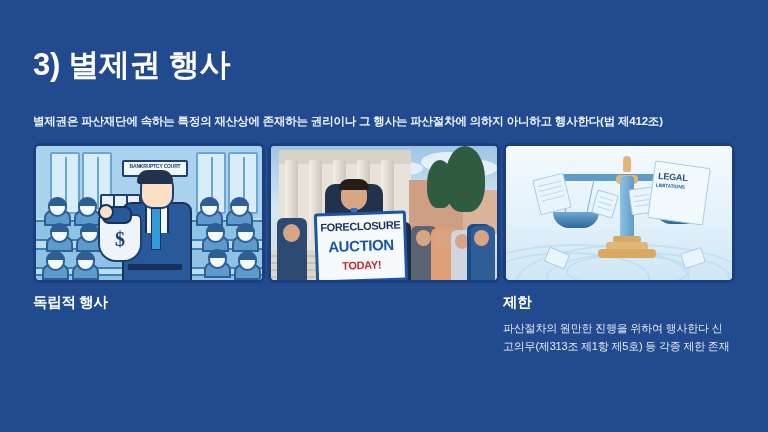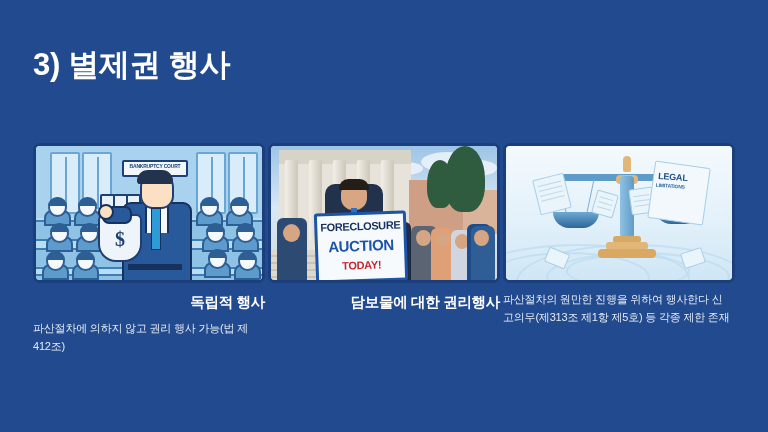--- a/index.html
+++ b/index.html
@@ -67,21 +67,20 @@
     box-sizing: border-box;
     background: #cfe2f3;
   }
   .card-heading {
     margin-top: 10px;
     font-size: 14.5px;
     font-weight: 700;
     color: #ffffff;
     letter-spacing: -0.3px;
     line-height: 19px;
-    text-align: right;
   }
   .card-body {
     margin-top: 7px;
     font-size: 11px;
     font-weight: 400;
     color: #e4eaf4;
     line-height: 18px;
     letter-spacing: -0.2px;
     width: 228px;
   }
@@ -193,20 +192,21 @@
                       color:#1f4f86; transform:rotate(-4deg); letter-spacing:-0.2px; }
   .ill3 .bigdoc .t2 { position:absolute; left:3px; top:19px; font-size:5px; font-weight:700;
                       color:#2f6aa5; transform:rotate(-4deg); letter-spacing:-0.2px; }
 </style>
 </head>
 <body>
 
 <div class="slide">
 
   <div class="slide-title">3) 별제권 행사</div>
+  <div class="slide-subtitle">별제권은 파산재단에 속하는 특정의 재산상에 존재하는 권리이나 그 행사는 파산절차에 의하지 아니하고 행사한다(법 제412조)</div>
 
   <div class="columns">
 
     <div class="column">
       <div class="card-media">
         <div class="ill1">
           <div class="wall"></div>
           <div class="win" style="left:14px;">
               <div class="pane"></div>
             </div>
@@ -267,21 +267,20 @@
           <div class="man-shirt"></div>
           <div class="man-tie"></div>
           <div class="man-belt"></div>
           <div class="man-head"></div>
           <div class="man-hair"></div>
           <div class="arm"></div>
           <div class="hand"></div>
         </div>
       </div>
       <div class="card-heading">독립적 행사</div>
-      <div class="card-body">파산절차에 의하지 않고 권리 행사 가능(법 제412조)</div>
     </div>
 
     <div class="column">
       <div class="card-media">
         <div class="ill2">
           <div class="sky"></div>
           <div class="cloud" style="left:150px; top:6px;  width:52px; height:20px;"></div>
           <div class="cloud" style="left:186px; top:14px; width:40px; height:16px;"></div>
           <div class="cloud" style="left:118px; top:16px; width:34px; height:13px;"></div>
 
@@ -318,21 +317,20 @@
           <div class="mm-hair"></div>
           <div class="mm-tie"></div>
 
           <div class="sign2">
             <div class="l1">FORECLOSURE</div>
             <div class="l2">AUCTION</div>
             <div class="l3">TODAY!</div>
           </div>
         </div>
       </div>
-      <div class="card-heading">담보물에 대한 권리행사</div>
     </div>
 
     <div class="column">
       <div class="card-media">
         <div class="ill3">
           <div class="ripple" style="left:-20px; bottom:-24px; width:160px; height:48px;"></div>
           <div class="ripple" style="left:-40px; bottom:-34px; width:220px; height:66px;"></div>
           <div class="ripple" style="left:40px;  bottom:-22px; width:180px; height:46px;"></div>
           <div class="ripple" style="left:10px;  bottom:-40px; width:230px; height:72px;"></div>
           <div class="ripple" style="left:60px;  bottom:-8px;  width:120px; height:30px;"></div>
@@ -371,17 +369,18 @@
           </div>
           <div class="doc" style="left:40px; top:104px; width:20px; height:14px; transform:rotate(22deg);"></div>
           <div class="doc" style="left:176px;top:104px; width:20px; height:14px; transform:rotate(-18deg);"></div>
 
           <div class="bigdoc">
             <div class="t1">LEGAL</div>
             <div class="t2">LIMITATIONS</div>
           </div>
         </div>
       </div>
+      <div class="card-heading">제한</div>
       <div class="card-body">파산절차의 원만한 진행을 위하여 행사한다 신고의무(제313조 제1항 제5호) 등 각종 제한 존재</div>
     </div>
 
   </div>
 </div>
 
 </body></html>

